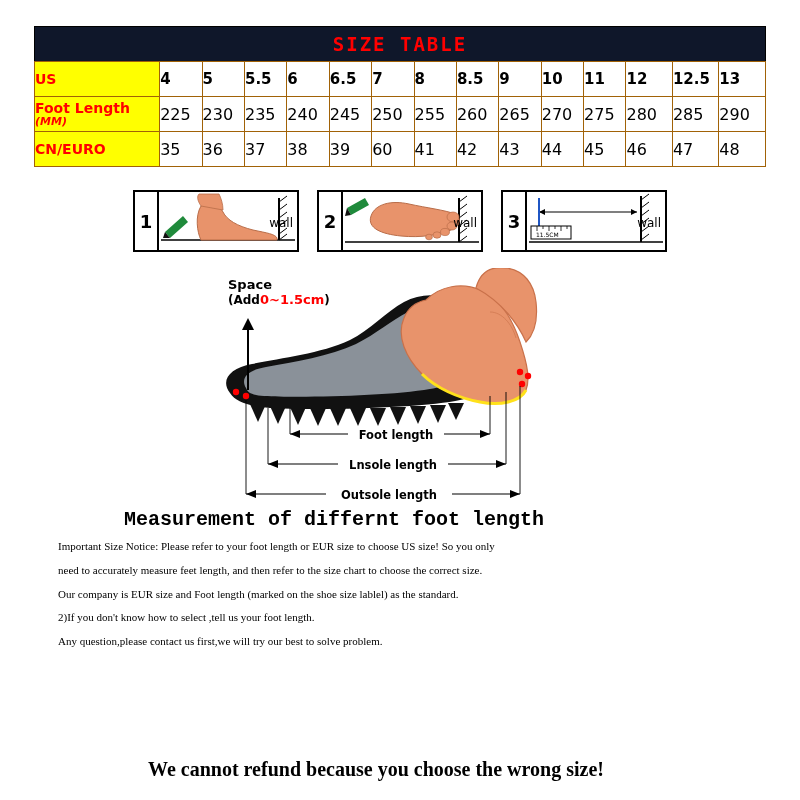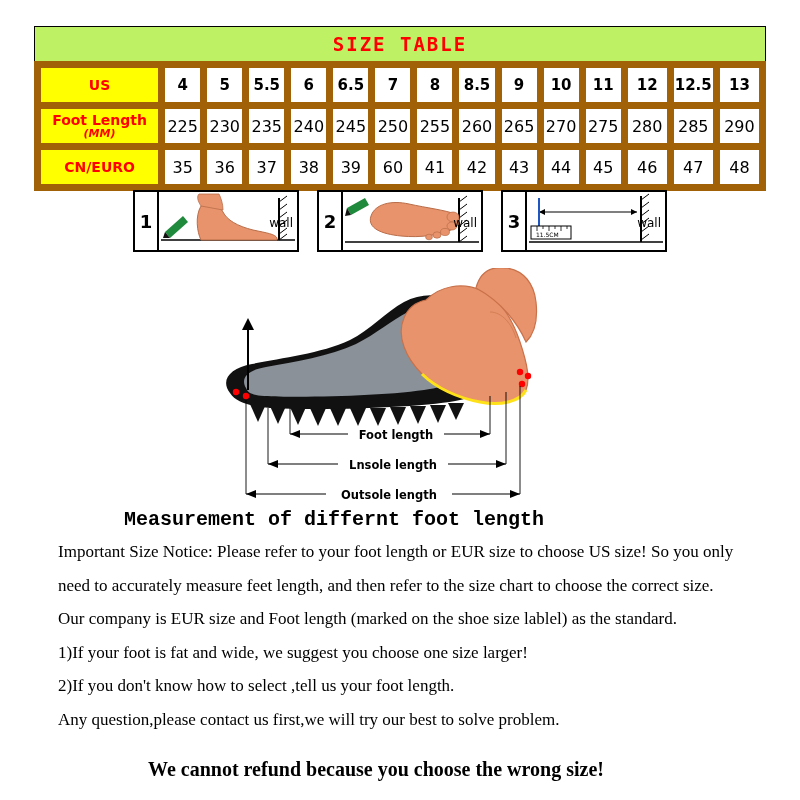--- a/index.html
+++ b/index.html
@@ -21,42 +21,42 @@
 
   
   .table-wrap {
     position: absolute;
     left: 34px;
     top: 26px;
     width: 732px;
   }
   .title-bar {
     height: 34px;
-    background: #bef264;
+    background: #0f172a;
     border: 1px solid #000;
     border-bottom: none;
     display: flex;
     align-items: center;
     justify-content: center;
   }
   .title-bar .title-text {
     color: #ff0000;
     font-family: "DejaVu Sans Mono", monospace;
     font-weight: bold;
     font-size: 19px;
     letter-spacing: 2px;
   }
   table.size-table {
     border-collapse: collapse;
     width: 732px;
     table-layout: fixed;
   }
   table.size-table td {
-    border: 7px solid #a16207;
-    text-align: center;
+    border: 1px solid #a16207;
+    text-align: left;
     vertical-align: middle;
     font-family: "DejaVu Sans", sans-serif;
     font-size: 14px;
     height: 34px;
     padding: 0;
   }
   td.rowhead {
     background: #ffff00;
     color: #ff0000;
     font-family: "DejaVu Sans Mono", monospace;
@@ -163,21 +163,21 @@
   
   .notice {
     position: absolute;
     left: 58px;
     top: 538px;
     width: 700px;
   }
   .notice p {
     margin: 0 0 6px 0;
     font-family: "Liberation Serif", serif;
-    font-size: 17px;
+    font-size: 11px;
     color: #000;
     line-height: 1.62;
   }
   .final-line {
     position: absolute;
     left: 0;
     top: 758px;
     width: 752px;
     text-align: center;
     font-family: "Liberation Serif", serif;
@@ -364,20 +364,24 @@
           <line x1="36" y1="34" x2="36" y2="39"></line>
           <line x1="42" y1="34" x2="42" y2="37"></line>
         </g>
         <text x="11" y="45" font-family="DejaVu Sans, sans-serif" font-size="6" fill="#000">11.5CM</text>
       </svg>
       <span class="wall-label">wall</span>
     </div>
   </div>
 
   <div class="diagram">
+    <div class="space-label">
+      <span>Space</span><br>
+      <span class="small">(Add</span><span class="red">0~1.5cm</span><span class="small">)</span>
+    </div>
 
     <svg width="420" height="245" viewBox="0 0 420 245">
 
       <path d="M40 125
                C 30 112, 40 100, 62 96
                C 90 90, 130 86, 160 72
                C 180 62, 196 44, 214 34
                C 236 22, 262 26, 278 44
                C 294 62, 300 86, 298 104
                C 296 120, 288 128, 270 132
@@ -461,20 +465,19 @@
       </g>
     </svg>
   </div>
 
   <div class="measure-caption">Measurement of differnt foot length</div>
 
   <div class="notice">
     <p>Important Size Notice: Please refer to your foot length or EUR size to choose US size! So you only</p>
     <p>need to accurately measure feet length, and then refer to the size chart to choose the correct size.</p>
     <p>Our company is EUR size and Foot length (marked on the shoe size lablel) as the standard.</p>
-    <p>1)If your foot is fat and wide, we suggest you choose one size larger!</p>
     <p>2)If you don't know how to select ,tell us your foot length.</p>
     <p>Any question,please contact us first,we will try our best to solve problem.</p>
   </div>
 
   <div class="final-line">We cannot refund because you choose the wrong size!</div>
 
 </div>
 
 </body></html>

